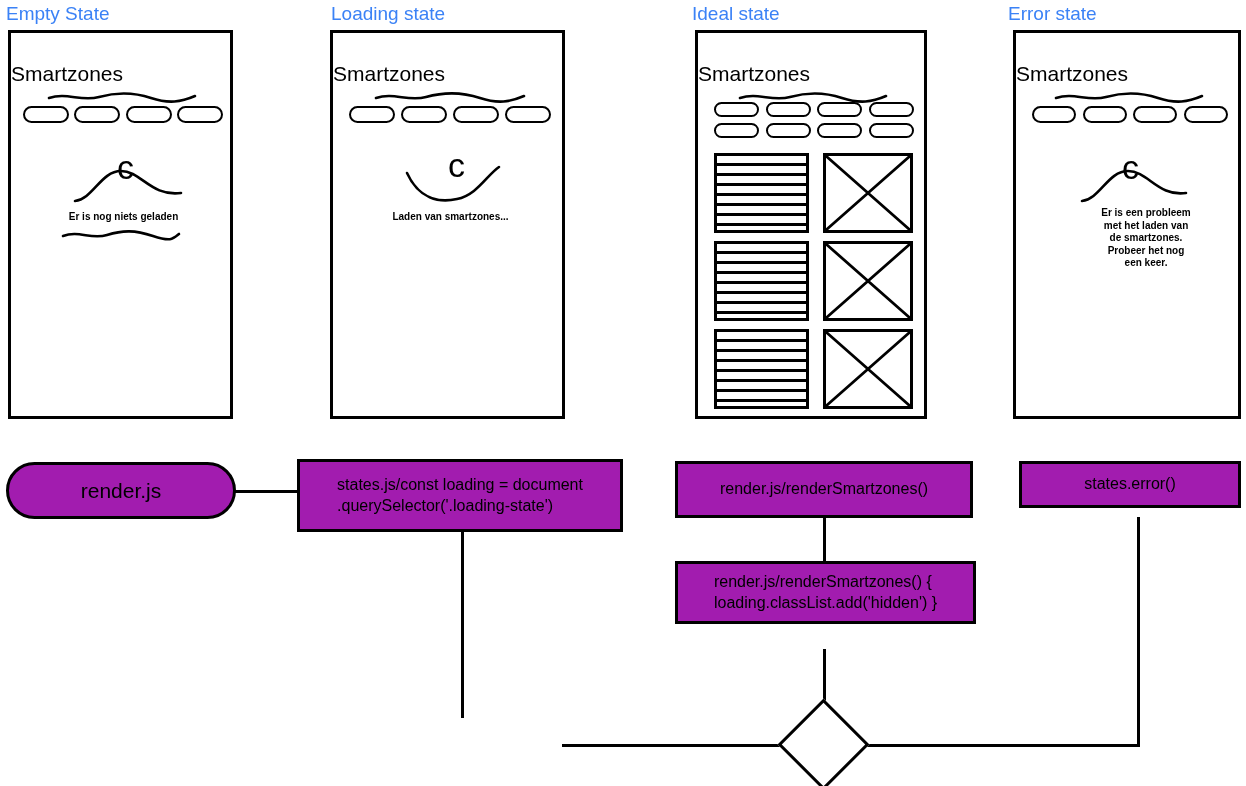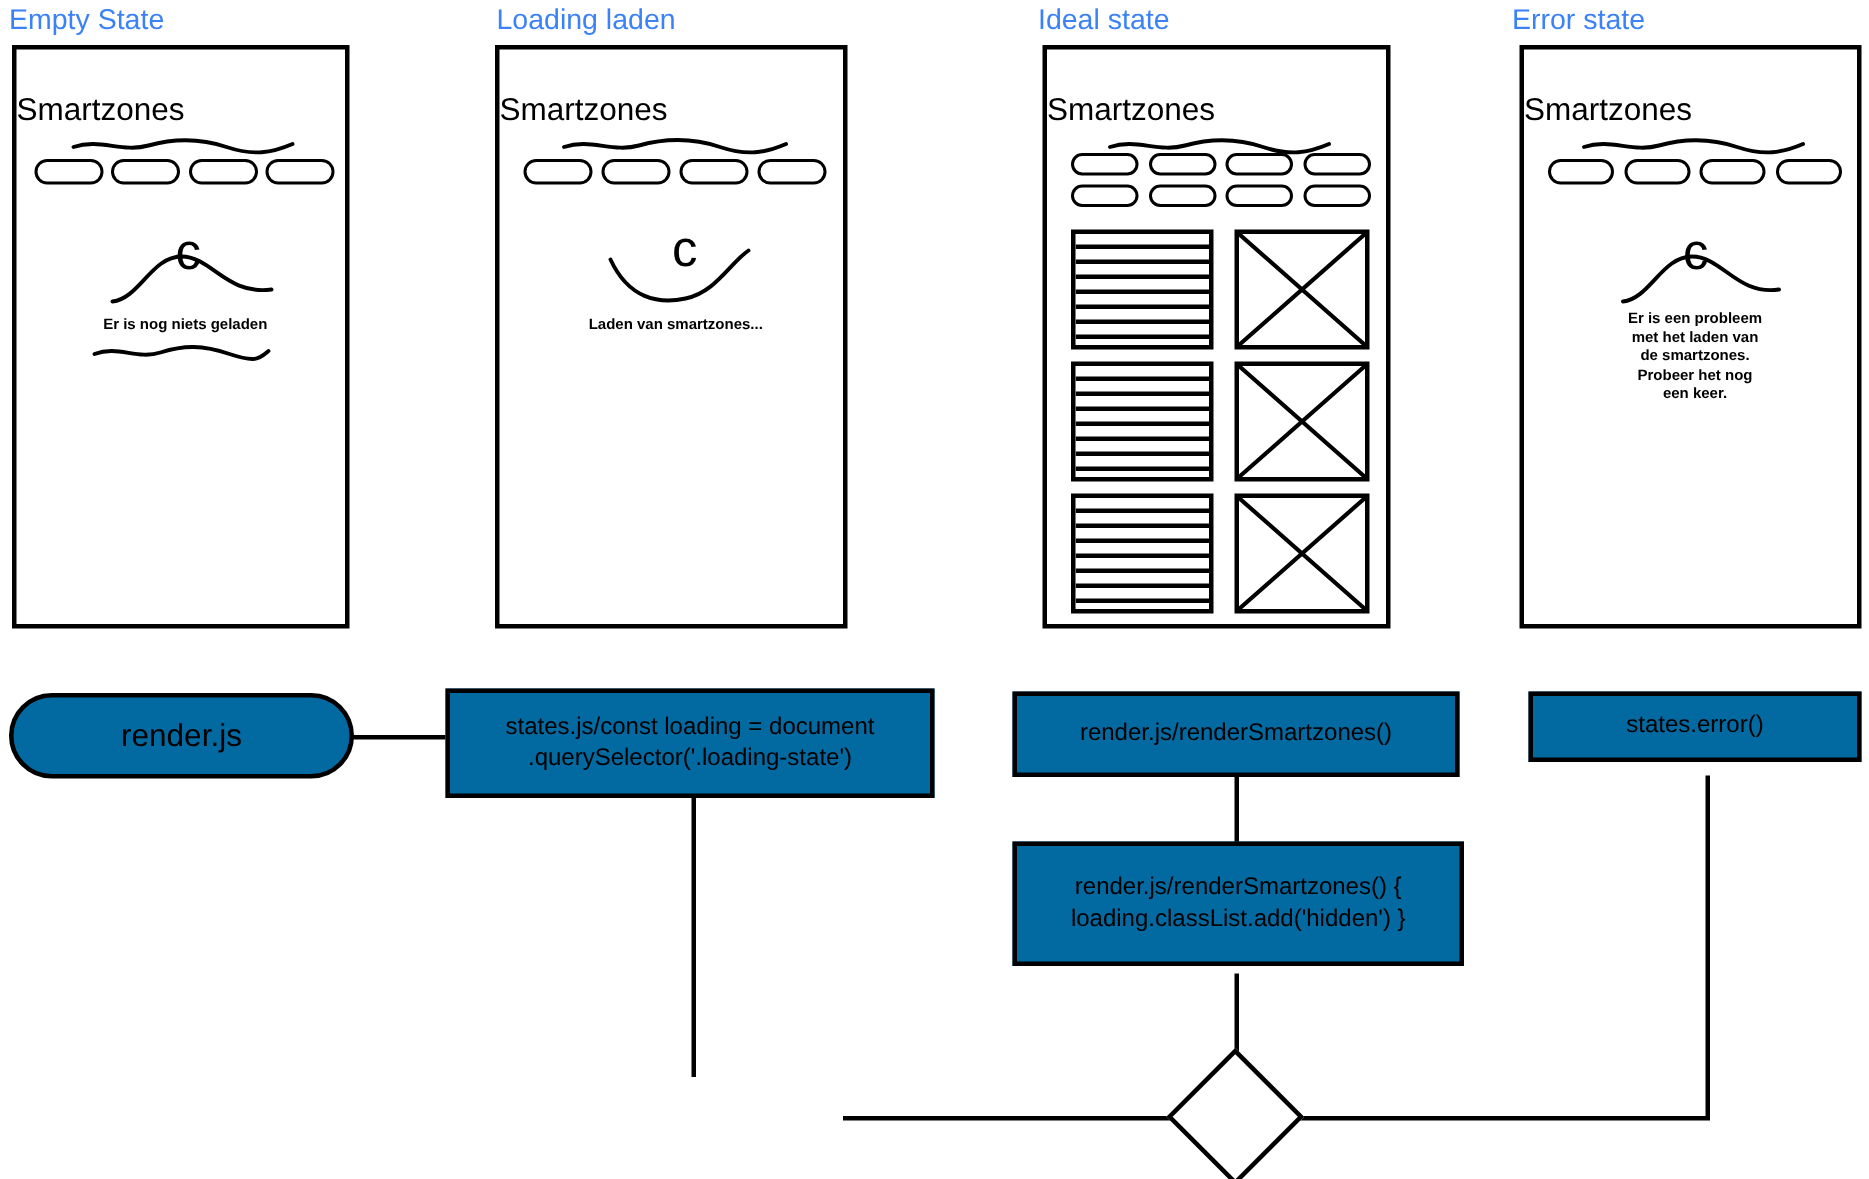--- a/index.html
+++ b/index.html
@@ -80,26 +80,25 @@
   .img-box {
     position: absolute;
     border: 3px solid #000;
     box-sizing: border-box;
     background: #fff;
   }
   
   .node {
     position: absolute;
     border: 3px solid #000;
-    background: #0369a1;
+    background: #a21caf;
     box-sizing: border-box;
     display: flex;
     align-items: center;
     justify-content: center;
-    text-align: center;
     font-size: 16px;
     line-height: 1.3;
     white-space: pre-line;
     padding: 4px 8px;
   }
   .node.terminator {
     border-radius: 60px;
     font-size: 21px;
   }
   .diamond {
@@ -114,21 +113,21 @@
     background: #000;
   }
   svg.sq { display:block; overflow: visible; }
 </style>
 </head>
 <body>
 
 <div class="canvas">
 
   <div class="col-title" style="left:6px; top:4px;">Empty State</div>
-  <div class="col-title" style="left:331px; top:4px;">Loading laden</div>
+  <div class="col-title" style="left:331px; top:4px;">Loading state</div>
   <div class="col-title" style="left:692px; top:4px;">Ideal state</div>
   <div class="col-title" style="left:1008px; top:4px;">Error state</div>
 
   <div class="phone" style="left:8px; top:30px; width:225px; height:389px;">
 
     <div class="phone-title" style="top:30px;">Smartzones</div>
 
     <div class="squiggle" style="left:36px; top:58px;">
       <svg class="sq" width="150" height="12" viewBox="0 0 150 12">
         <path d="M2 7 C 20 1, 34 11, 52 6 S 86 1, 104 7 S 134 11, 148 5" fill="none" stroke="#000" stroke-width="2.6" stroke-linecap="round"></path>
@@ -271,21 +270,21 @@
       <div class="pill" style="width:44px;height:17px;"></div>
     </div>
 
     <div class="squiggle" style="left:60px; top:110px;">
       <svg class="sq" width="118" height="60" viewBox="0 0 118 60">
         <text x="46" y="36" font-family="Liberation Sans, sans-serif" font-size="34" fill="#000">c</text>
         <path d="M6 58 C 24 56, 32 28, 52 28 C 72 28, 82 54, 110 50" fill="none" stroke="#000" stroke-width="2.6" stroke-linecap="round"></path>
       </svg>
     </div>
 
-    <div class="state-msg" style="left:16px; top:174px; width:196px;text-align:center;">Er is een probleem
+    <div class="state-msg" style="left:32px; top:174px; width:196px;text-align:center;">Er is een probleem
 met het laden van
 de smartzones.
 Probeer het nog
 een keer.</div>
   </div>
 
   <div class="conn" style="left:233px; top:490px; width:64px; height:3px;"></div>
 
   <div class="conn" style="left:461px; top:530px; width:3px; height:188px;"></div>
 
@@ -298,21 +297,21 @@
   <div class="conn" style="left:858px; top:744px; width:282px; height:3px;"></div>
   <div class="conn" style="left:1137px; top:517px; width:3px; height:229px;"></div>
 
   <div class="node terminator" style="left:6px; top:462px; width:230px; height:57px;">render.js</div>
 
   <div class="node" style="left:297px; top:459px; width:326px; height:73px;">states.js/const loading = document
 .querySelector('.loading-state')</div>
 
   <div class="node" style="left:675px; top:461px; width:298px; height:57px;">render.js/renderSmartzones()</div>
 
-  <div class="node" style="left:675px; top:561px; width:301px; height:83px;">render.js/renderSmartzones() {
+  <div class="node" style="left:675px; top:561px; width:301px; height:63px;">render.js/renderSmartzones() {
 loading.classList.add('hidden') }</div>
 
   <div class="node" style="left:1019px; top:461px; width:222px; height:47px;">states.error()</div>
 
 
   <div class="diamond" style="left:791px; top:712px; width:65px; height:65px;"></div>
 
 </div>
 
 </body></html>

